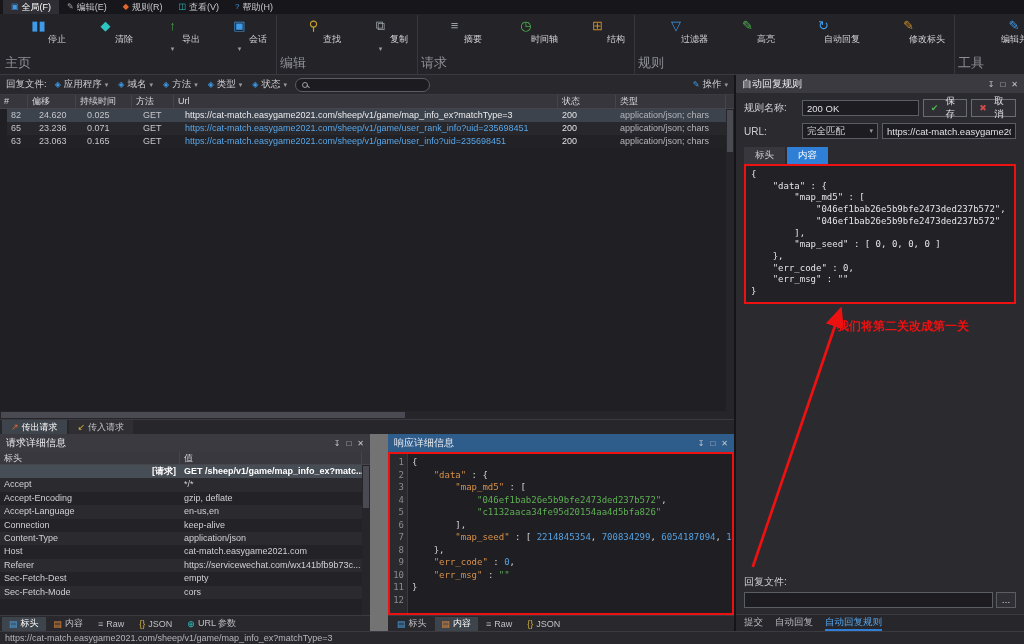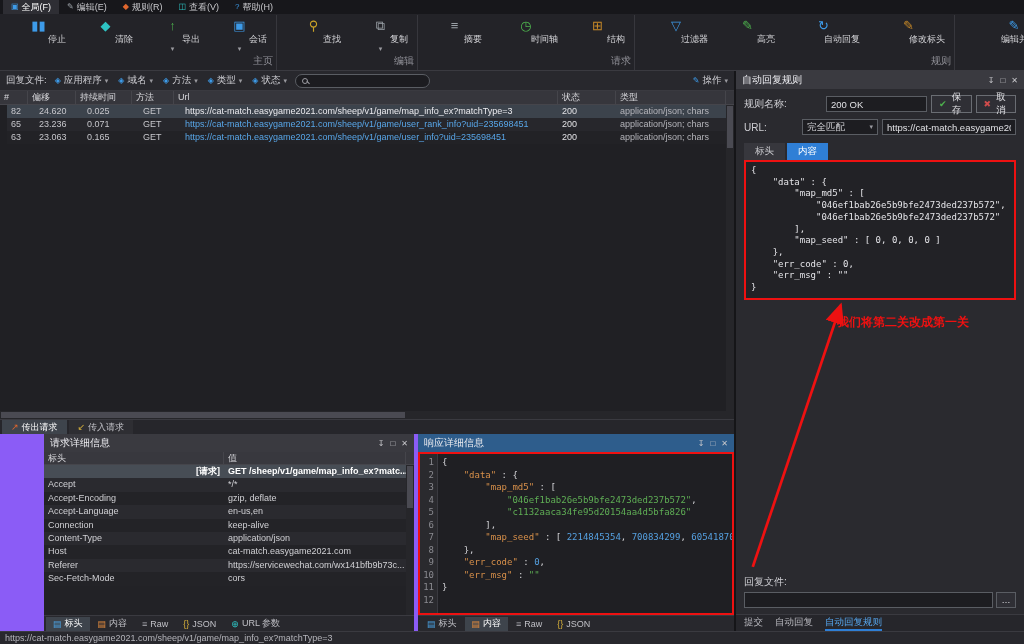--- a/index.html
+++ b/index.html
@@ -15,21 +15,21 @@
   .menu-icon{font-size:8px;line-height:1;}
 
   
   .ribbon{flex:0 0 auto;background:#232328;border-bottom:1px solid #3a3a40;display:flex;padding:1px 2px 0;}
   .rib-group{display:flex;flex-direction:column;border-right:1px solid #37373d;padding:0 3px;}
   .rib-buttons{display:flex;flex:1;}
   .rib-btn{display:flex;flex-direction:column;align-items:center;padding:2px 6px 0;min-width:32px;cursor:default;}
   .rib-icon{font-size:13px;height:17px;line-height:17px;}
   .rib-label{font-size:9px;color:#d2d2d6;white-space:nowrap;line-height:11px;margin-left:37px;}
   .rib-caret{font-size:7px;color:#9a9aa0;height:8px;line-height:8px;}
-  .rib-group-label{text-align:right;font-size:10px;color:#8f8f96;padding:1px 0 2px;}
+  .rib-group-label{text-align:left;font-size:13px;color:#8f8f96;padding:1px 0 2px;}
 
   
   .main-row{flex:1;display:flex;min-height:0;}
   .left-col{flex:1;display:flex;flex-direction:column;min-width:0;}
 
   
   .filterbar{height:20px;flex:0 0 auto;background:#28282d;border-bottom:1px solid #3a3a40;display:flex;align-items:center;gap:8px;padding:0 6px;font-size:9.5px;}
   .fb-label{color:#cfcfd4;}
   .fb-chips{display:flex;gap:10px;}
   .chip{display:flex;align-items:center;gap:3px;color:#cfcfd4;cursor:default;}
@@ -59,21 +59,21 @@
   .vscroll .thumb{position:absolute;top:1px;left:1px;right:1px;height:42px;background:#4a4a52;}
   .hscroll{height:8px;flex:0 0 auto;background:#26262a;position:relative;}
   .hscroll .thumb{position:absolute;left:1px;top:1px;bottom:1px;width:55%;background:#4a4a52;}
 
   
   .flow-tabs{height:15px;flex:0 0 auto;background:#26262b;border-top:1px solid #3a3a40;display:flex;align-items:flex-end;gap:2px;padding-left:2px;}
   .ftab{display:flex;align-items:center;gap:3px;font-size:9px;padding:0 9px;height:14px;background:#2e2e33;color:#c0c0c6;cursor:default;}
   .ftab.active{background:#3e444c;color:#fff;}
 
   
-  .detail-row{height:197px;flex:0 0 auto;display:flex;gap:4px;background:#8b5cf6;padding-left:44px;}
+  .detail-row{height:197px;flex:0 0 auto;display:flex;gap:18px;background:#737373;}
   .panel{display:flex;flex-direction:column;background:#232327;min-width:0;}
   .panel.request{width:370px;flex:0 0 auto;}
   .panel.response{flex:1;}
   .panel-title{height:18px;flex:0 0 auto;display:flex;align-items:center;padding:0 6px;background:#3a3a40;color:#ececf0;font-size:10px;}
   .panel.response .panel-title{background:#2e5d8c;}
   .pt-icons{margin-left:auto;display:flex;gap:6px;font-size:8px;color:#c8c8cc;}
   .pt-icons span{cursor:default;}
 
   .kv-head{display:grid;grid-template-columns:180px 1fr;background:#38383e;height:13px;line-height:13px;font-size:9px;color:#d8d8dc;border-bottom:1px solid #45454b;flex:0 0 auto;padding-right:8px;}
   .kv-head>div{padding:0 4px;border-right:1px solid #45454b;}
@@ -98,21 +98,21 @@
   .tok-key{color:#d8904a;}
   .tok-str{color:#5fae55;}
   .tok-num{color:#55a0e0;}
 
   
   .right-panel{width:290px;flex:0 0 auto;background:#2a2a2f;border-left:2px solid #151518;display:flex;flex-direction:column;min-height:0;}
   .rp-form{padding:6px 8px 4px;display:flex;flex-direction:column;gap:6px;font-size:10px;flex:0 0 auto;}
   .form-row{display:flex;align-items:center;gap:4px;}
   .form-label{width:54px;flex:0 0 auto;color:#cfcfd4;}
   .text{background:#1d1d21;border:1px solid #5a5d63;color:#e0e0e4;font-size:9.5px;height:16px;padding:0 4px;font-family:inherit;min-width:0;}
-  .rule-input{width:120px;margin-left:24px;}
+  .rule-input{width:120px;}
   .url-input{flex:1;}
   .btn{display:flex;align-items:center;gap:3px;background:#2f2f35;border:1px solid #6a6d73;color:#e0e0e4;font-size:9.5px;height:18px;padding:0 7px;cursor:default;font-family:inherit;}
   .check{color:#4db14d;font-size:9px;}
   .cross{color:#d04c4c;font-size:9px;}
   .select{display:flex;align-items:center;justify-content:space-between;background:#1d1d21;border:1px solid #5a5d63;height:16px;width:76px;flex:0 0 auto;padding:0 4px;font-size:9.5px;cursor:default;}
   .rp-tabs{display:flex;padding:4px 8px 0;gap:2px;flex:0 0 auto;}
   .rp-tab{padding:2px 11px;font-size:9.5px;background:#37373d;color:#c8c8cc;cursor:default;}
   .rp-tab.active{background:var(--blue,#2f7fd6);color:#fff;}
   .rp-content{margin:0 8px;border:2px solid var(--red,#ee1111);background:#222226;height:140px;flex:0 0 auto;padding:3px 5px;font-family:"DejaVu Sans Mono",monospace;font-size:9px;line-height:11.7px;white-space:pre;overflow:hidden;color:#e4e4e8;}
   .rp-middle{flex:1;position:relative;min-height:0;}
@@ -406,20 +406,24 @@
                 </div>
                 <div class="kvr">
                   <div>Host</div>
                   <div>cat-match.easygame2021.com</div>
                 </div>
                 <div class="kvr">
                   <div>Referer</div>
                   <div>https://servicewechat.com/wx141bfb9b73c...</div>
                 </div>
                 <div class="kvr">
+                  <div>Sec-Fetch-Dest</div>
+                  <div>empty</div>
+                </div>
+                <div class="kvr">
                   <div>Sec-Fetch-Mode</div>
                   <div>cors</div>
                 </div>
               </div>
             <div class="vscroll">
               <div class="thumb"></div>
             </div>
           </div>
           <div class="tabbar" id="req-tabs">
               <div class="tab active">

